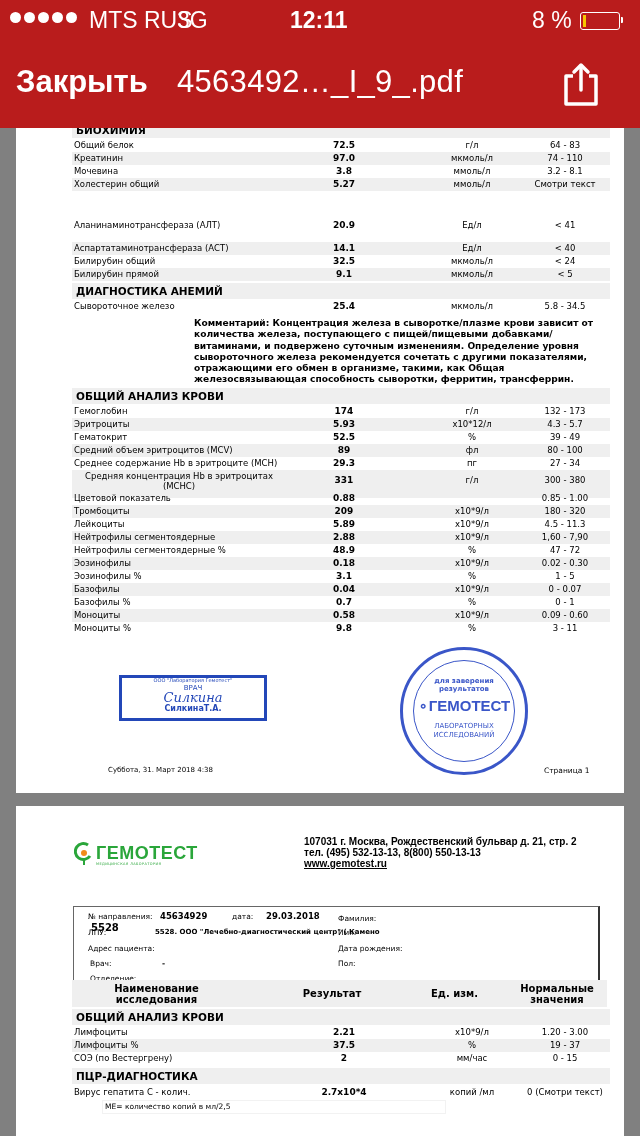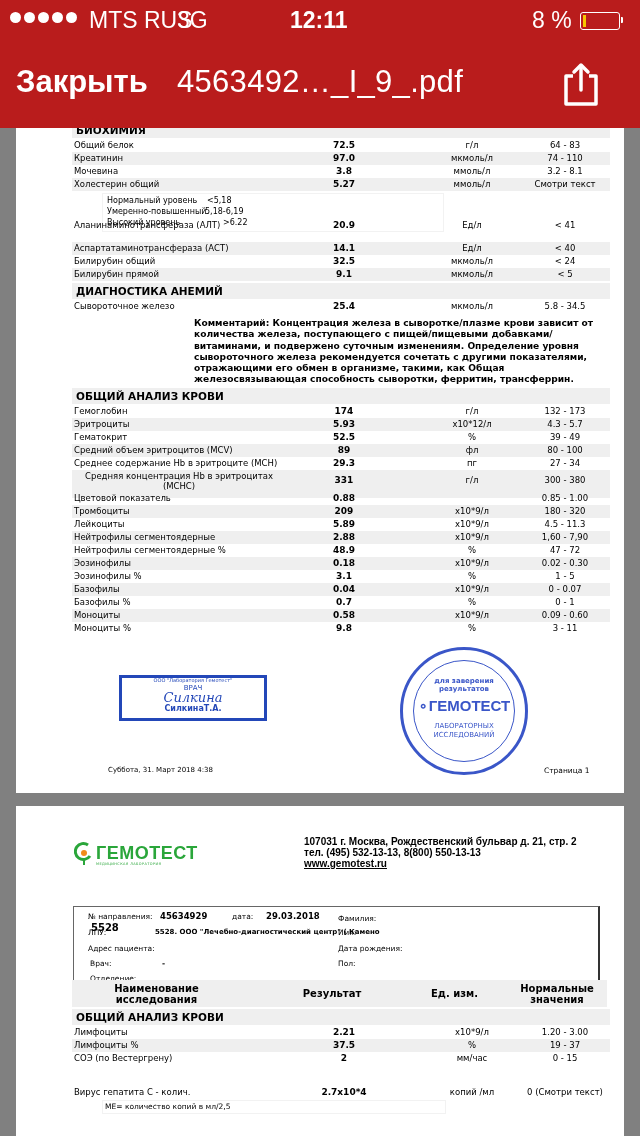--- a/index.html
+++ b/index.html
@@ -105,34 +105,20 @@
       <span class="unit">ммоль/л</span>
       <span class="ref">3.2 - 8.1</span>
   </div>
   <div class="row alt" style="top:78px;">
     <span class="name">Холестерин общий</span>
       <span class="val">5.27</span>
       <span class="unit">ммоль/л</span>
       <span class="ref">Смотри текст</span>
   </div>
 
-  <div class="note-box" style="top:93px; height:36px; padding-top:1px;">
-    <div class="note-line" style="margin-left:2px;">
-        <span class="a">Нормальный уровень</span>
-        <span class="b" style="left:102px;">&lt;5,18</span>
-      </div>
-    <div class="note-line" style="margin-left:2px;">
-        <span class="a">Умеренно-повышенный</span>
-        <span class="b">5,18-6,19</span>
-      </div>
-    <div class="note-line" style="margin-left:2px;">
-        <span class="a">Высокий уровень</span>
-        <span class="b" style="left:118px;">&gt;6.22</span>
-      </div>
-  </div>
 
   <div class="row" style="top:119px;text-decoration:underline;">
     <span class="name">Аланинаминотрансфераза (АЛТ)</span>
       <span class="val">20.9</span>
       <span class="unit">Ед/л</span>
       <span class="ref">&lt; 41</span>
   </div>
   <div class="row alt" style="top:142px;">
     <span class="name">Аспартатаминотрансфераза (АСТ)</span>
       <span class="val">14.1</span>
@@ -347,20 +333,21 @@
       <span class="unit">%</span>
       <span class="ref">19 - 37</span>
   </div>
   <div class="row" style="top:246px;">
     <span class="name">СОЭ (по Вестергрену)</span>
       <span class="val">2</span>
       <span class="unit">мм/час</span>
       <span class="ref">0 - 15</span>
   </div>
 
+  <div class="section" style="top:262px;"><span>ПЦР-ДИАГНОСТИКА</span></div>
   <div class="row" style="top:280px;">
     <span class="name">Вирус гепатита С - колич.</span>
       <span class="val">2.7x10*4</span>
       <span class="unit">копий /мл</span>
       <span class="ref">0 (Смотри текст)</span>
   </div>
   <div class="note-box" style="top:294px; height:12px; padding-left:2px; font-size:7.5px;">МЕ= количество копий в мл/2,5</div>
 </div>
 
 </body></html>

